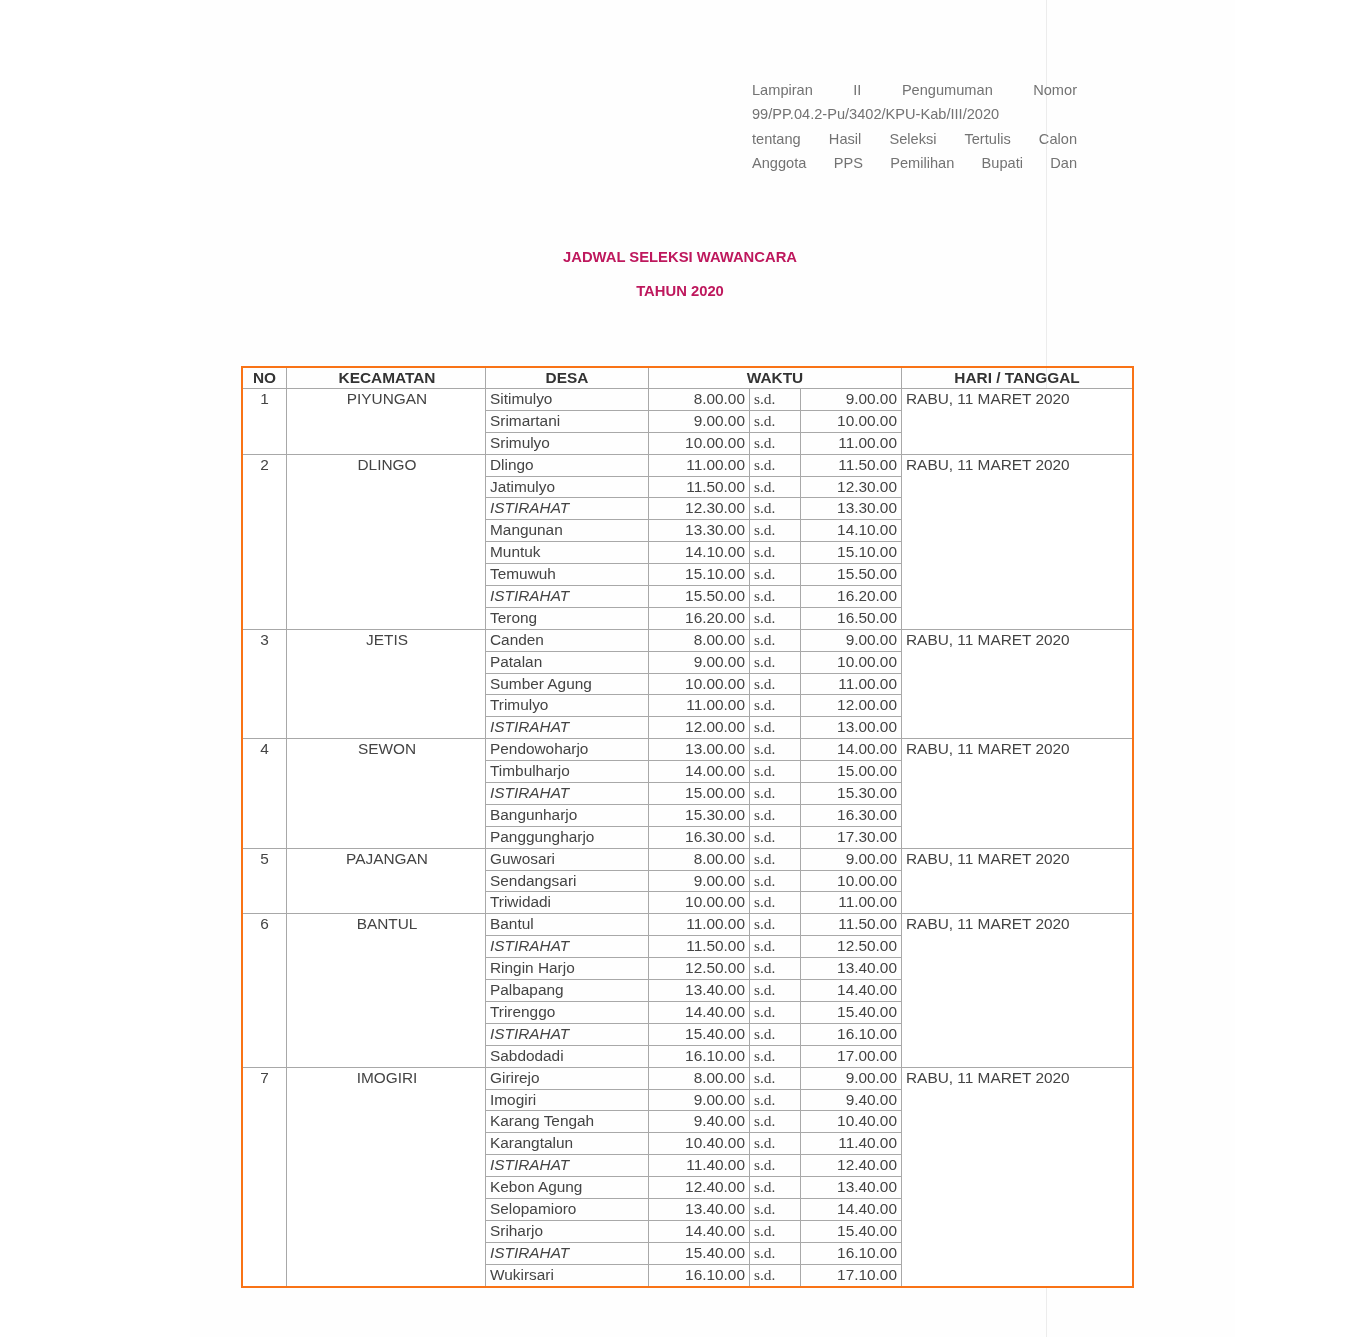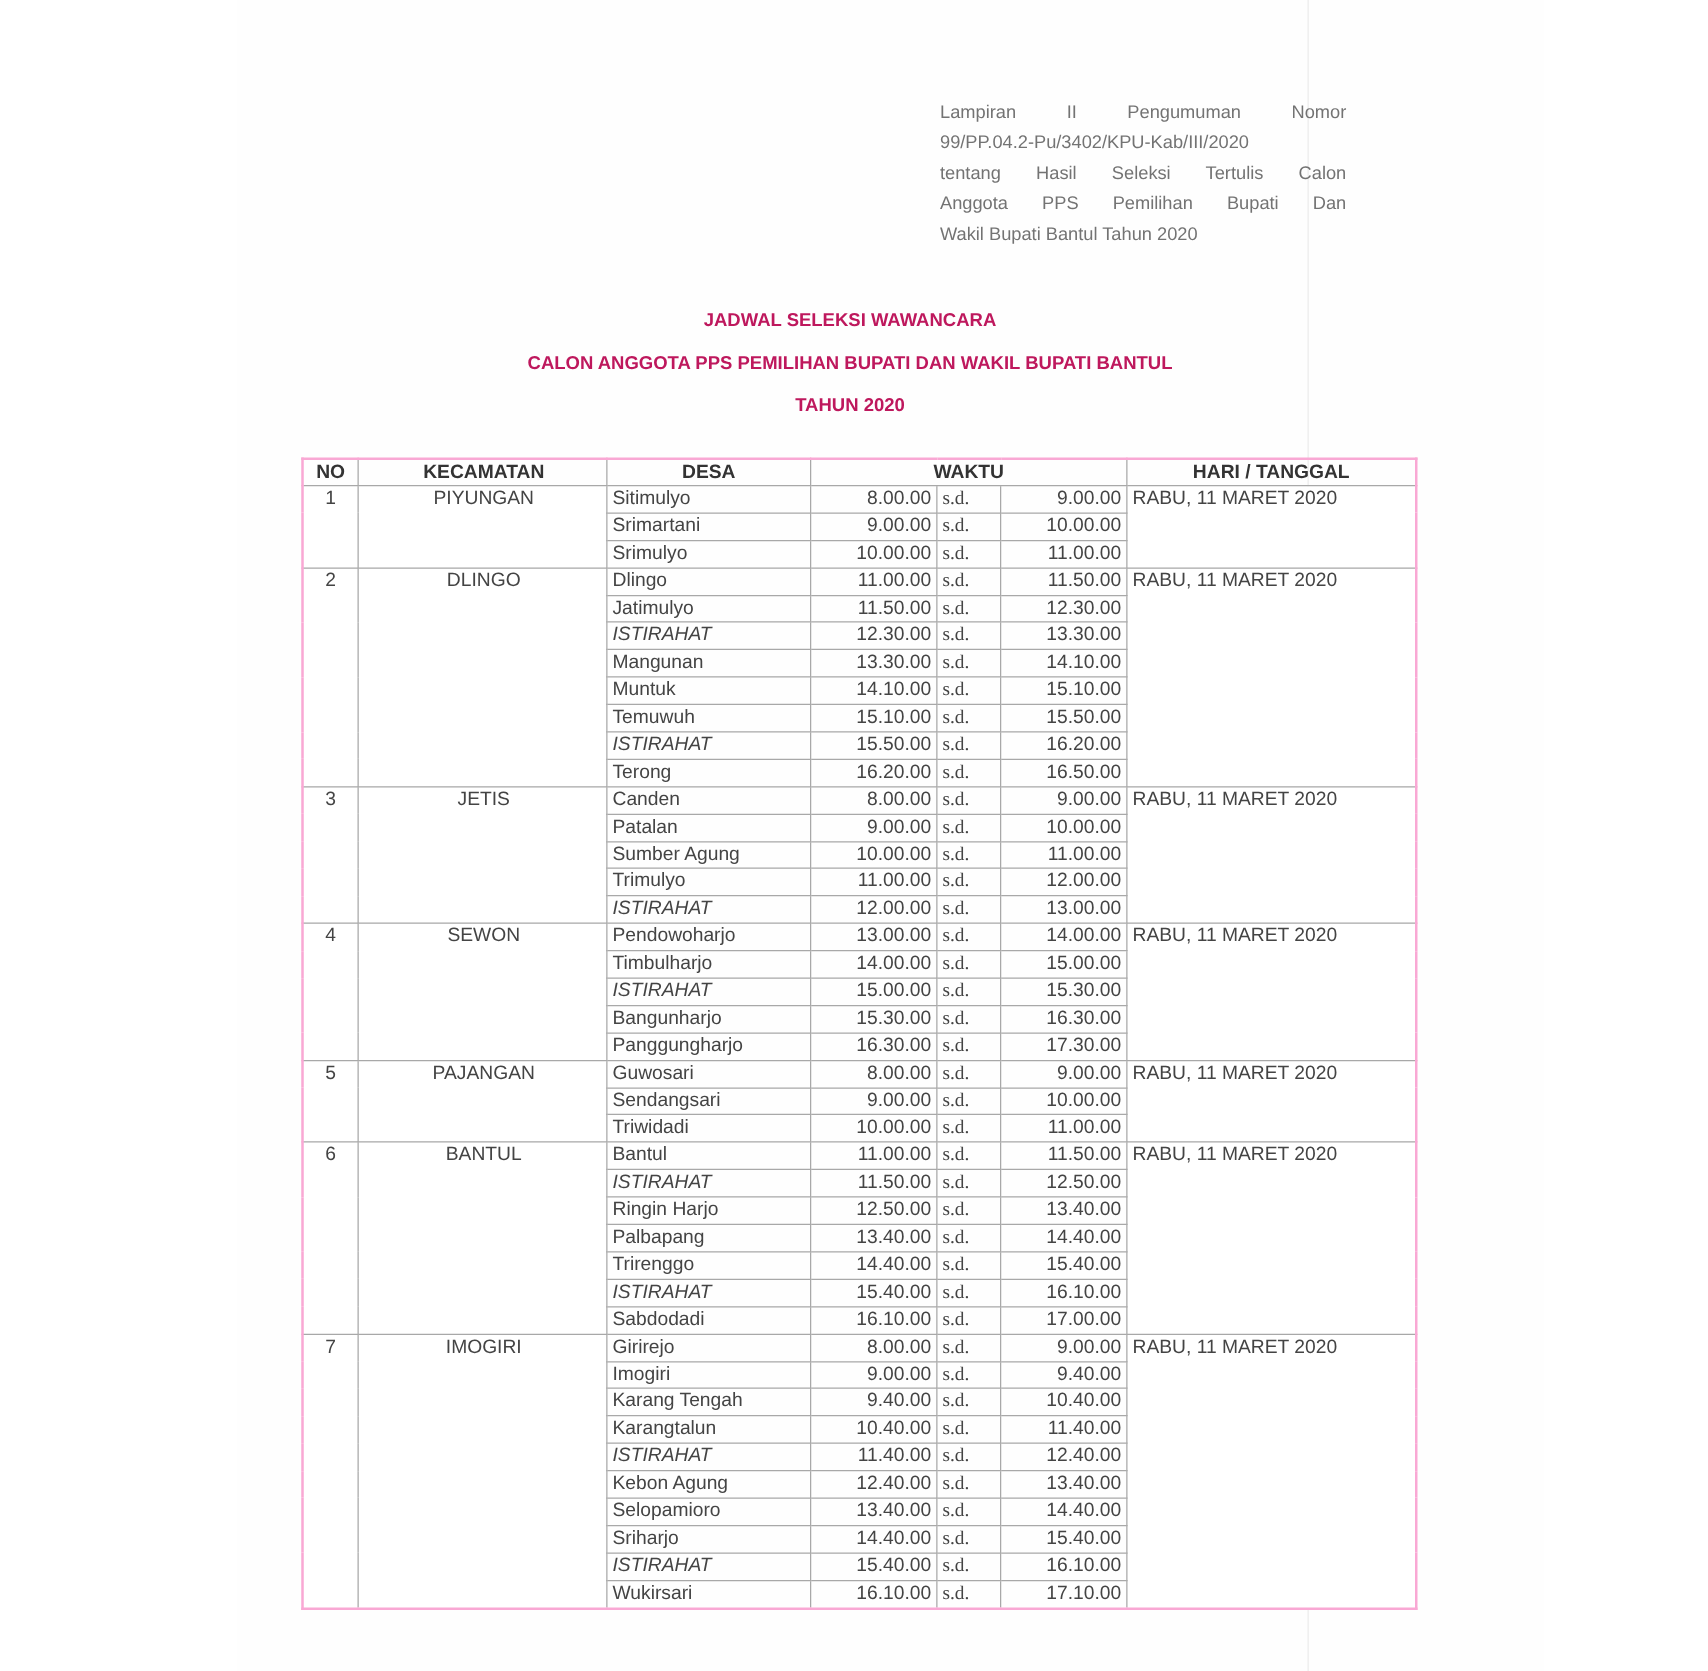--- a/index.html
+++ b/index.html
@@ -25,21 +25,21 @@
   .attachment-note .line { display: block; }
   .attachment-note .line.last { text-align-last: left; }
   .doc-title {
     position: absolute; left: 330px; top: 240px; width: 700px;
     text-align: center; font-weight: bold; font-size: 14.8px; color: #be185d;
   }
   .doc-title .t { display: block; height: 34px; line-height: 34px; }
   table.schedule {
     position: absolute; left: 241px; top: 366px;
     border-collapse: collapse; font-size: 15.4px; color: #444;
-    border: 2px solid #f9a8d4;
+    border: 2px solid #f97316;
   }
   table.schedule th, table.schedule td {
     border: 1.5px solid #a8a8a8; padding: 0 4px; height: 20.9px; line-height: 20px;
     white-space: nowrap; vertical-align: top;
   }
   table.schedule th { font-weight: bold; text-align: center; color: #333; height: 19px; }
   .c-no { width: 35px; text-align: center; }
   .c-kec { width: 188px; text-align: center; padding-left: 6px !important; }
   .c-desa { width: 154px; text-align: left; }
   .c-start { width: 92px; text-align: right; }
@@ -53,26 +53,24 @@
 <body>
 
 <div class="page-shade"></div>
 <div class="fold-line"></div>
 
 <div class="attachment-note">
   <span class="line">Lampiran II Pengumuman Nomor</span>
   <span class="line">99/PP.04.2-Pu/3402/KPU-Kab/III/2020</span>
   <span class="line">tentang Hasil Seleksi Tertulis Calon</span>
   <span class="line">Anggota PPS Pemilihan Bupati Dan</span>
-  <span class="line last">Wakil Bupati Bantul Tahun 2020</span>
 </div>
 
 <div class="doc-title">
   <span class="t">JADWAL SELEKSI WAWANCARA</span>
-  <span class="t">CALON ANGGOTA PPS PEMILIHAN BUPATI DAN WAKIL BUPATI BANTUL</span>
   <span class="t">TAHUN 2020</span>
 </div>
 
 <table class="schedule">
   <thead>
     <tr>
       <th class="c-no">NO</th>
       <th class="c-kec" style="text-align:center">KECAMATAN</th>
       <th class="c-desa" style="text-align:center">DESA</th>
       <th colspan="3">WAKTU</th>

